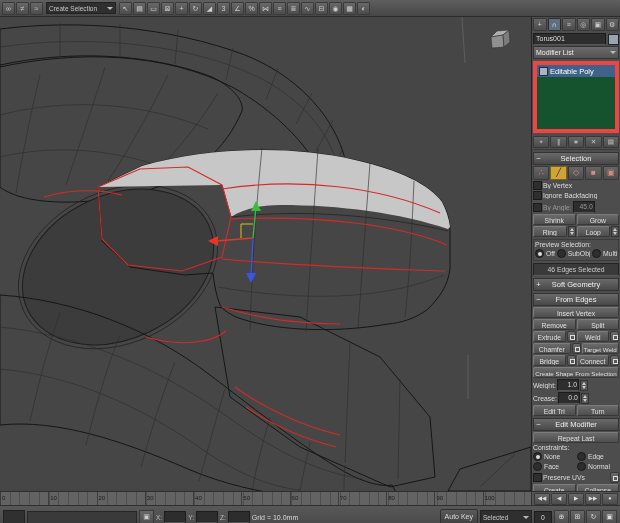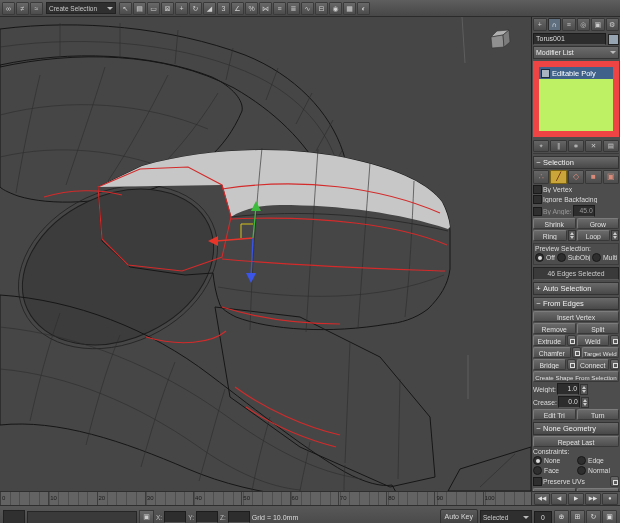--- a/index.html
+++ b/index.html
@@ -35,31 +35,31 @@
   .ptabs{display:flex;gap:1px;padding:1px 0;}
   .ptab{flex:1;height:11px;text-align:center;font-size:7px;line-height:11px;color:#ccc;
         background:linear-gradient(#666,#4c4c4c);border:1px solid #383838;border-radius:1px;}
   .ptab.active{background:#5f6f7f;border-color:#2c2c2c;color:#fff;}
   .field{background:#2d2d2d;border:1px solid #1c1c1c;border-bottom-color:#555;color:#ddd;
          height:10px;line-height:10px;padding:0 2px;font-size:7px;overflow:hidden;white-space:nowrap;}
   .nrow{display:flex;gap:2px;align-items:center;margin:1px 0;}
   .swatch{width:9px;height:9px;background:#97a5b2;border:1px solid #222;flex:none;}
   .ddrop{height:11px;margin:1px 0;background:linear-gradient(#6b6b6b,#535353);border:1px solid #333;
          display:flex;align-items:center;justify-content:space-between;padding:0 2px;font-size:7px;color:#eee;}
-  .stack{height:64px;background:#bef264;border:6px solid #ef4444;margin:2px 0;overflow:hidden;text-align:center;}
+  .stack{height:64px;background:#14532d;border:4px solid #ef4444;margin:2px 0;overflow:hidden;text-align:center;}
   .stackrow{display:flex;align-items:center;gap:2px;height:12px;padding:0 2px;
             background:#3f618a;color:#fff;font-size:7.5px;white-space:nowrap;}
   .micon{width:7px;height:7px;background:#a8b4c0;border:1px solid #1d2b3a;flex:none;}
   .stools{display:flex;gap:1px;padding:1px 0;border-bottom:1px solid #3a3a3a;}
   .sbtn{flex:1;height:10px;font-size:6.5px;line-height:10px;text-align:center;color:#ccc;
         background:linear-gradient(#656565,#4b4b4b);border:1px solid #373737;border-radius:1px;}
   .rhead{height:11px;margin:2px 0 1px;background:linear-gradient(#6a6a6a,#484848);
          border:1px solid #333;display:flex;align-items:center;font-size:7.5px;color:#eee;}
   .rstate{width:9px;text-align:center;flex:none;}
-  .rtitle{flex:1;text-align:left;margin-right:9px;white-space:nowrap;overflow:hidden;}
+  .rtitle{flex:1;text-align:center;margin-right:9px;white-space:nowrap;overflow:hidden;}
   .row{display:flex;gap:1px;margin:1px 0;align-items:center;}
   .btn{flex:1;height:11px;font-size:6.8px;line-height:11px;text-align:center;color:#e0e0e0;
        background:linear-gradient(#6a6a6a,#4e4e4e);border:1px solid #383838;
        border-top-color:#7c7c7c;border-left-color:#7c7c7c;border-radius:2px;
        overflow:hidden;white-space:nowrap;padding:0 1px;box-sizing:border-box;}
   .btn.tiny{font-size:6.2px;}
   .sq{width:9px;height:11px;flex:none;background:linear-gradient(#6a6a6a,#4e4e4e);
       border:1px solid #383838;border-radius:2px;box-sizing:border-box;position:relative;}
   .sq::after{content:"";position:absolute;left:2px;top:3px;width:3px;height:3px;border:1px solid #ddd;}
   .spin{width:8px;height:11px;flex:none;background:#565656;border:1px solid #333;
@@ -333,21 +333,21 @@
             <span class="lbl">SubObj</span>
             <span class="rb"></span>
             <span class="lbl">Multi</span>
           </div>
         </div>
         <div class="sunken">46 Edges Selected</div>
       </div>
 
       <div class="rhead">
         <span class="rstate">+</span>
-        <span class="rtitle">Auto Selection</span>
+        <span class="rtitle">Soft Geometry</span>
       </div>
 
       <div>
         <div class="rhead">
           <span class="rstate">−</span>
           <span class="rtitle">From Edges</span>
         </div>
         <div class="row">
             <div class="btn">Insert Vertex</div>
           </div>
@@ -393,21 +393,21 @@
         </div>
         <div class="row">
           <div class="btn">Edit Tri</div>
           <div class="btn">Turn</div>
         </div>
       </div>
 
       <div>
         <div class="rhead">
           <span class="rstate">−</span>
-          <span class="rtitle">None Geometry</span>
+          <span class="rtitle">Edit Modifier</span>
         </div>
         <div class="row">
             <div class="btn">Repeat Last</div>
           </div>
         <div class="lbl">Constraints:</div>
         <div class="row" style="gap:2px">
           <span class="rb on"></span>
           <span class="lbl" style="flex:1">None</span>
           <span class="rb"></span>
           <span class="lbl" style="flex:1">Edge</span>

